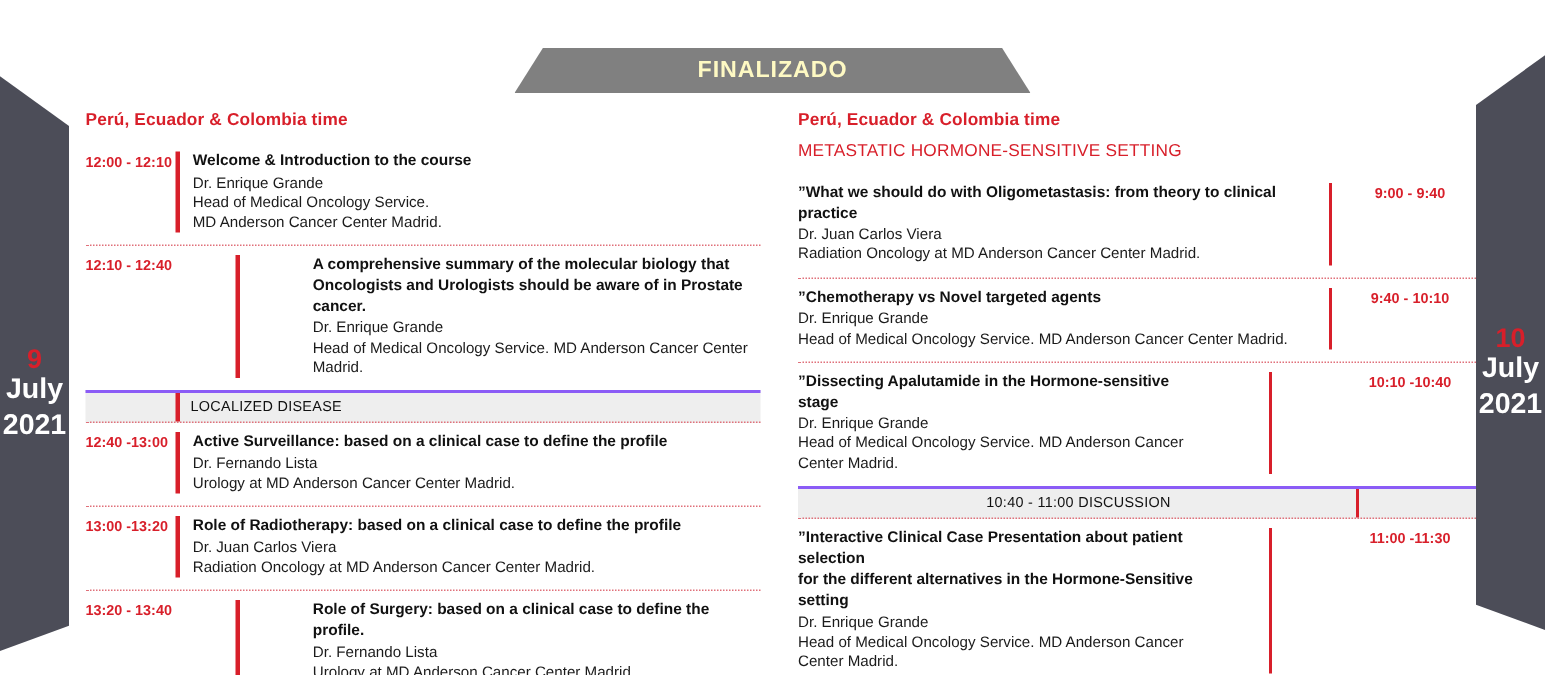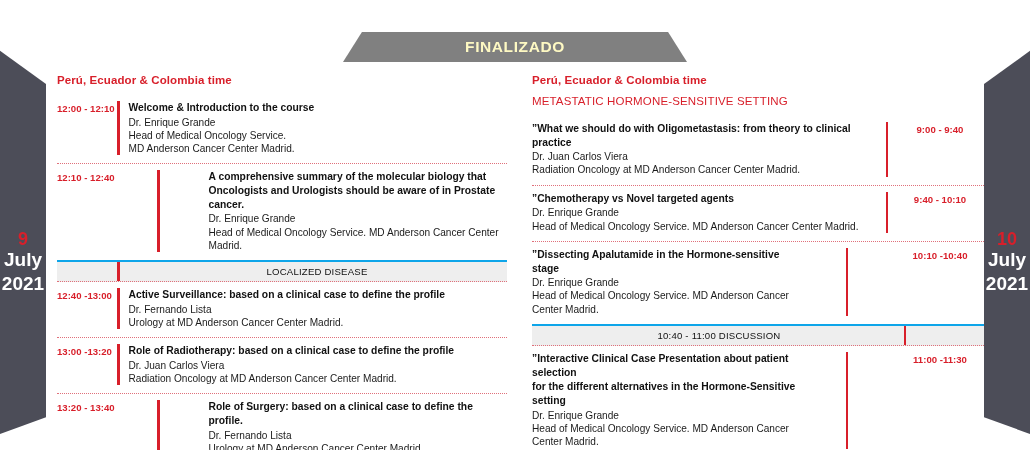--- a/index.html
+++ b/index.html
@@ -34,21 +34,21 @@
   .date-inner {
     position: absolute;
     left: 0; right: 0;
     top: 196px;
   }
   #banner-left {
     left: 0px; top: 34px; height: 400px;
     clip-path: polygon(0% 4.2%, 100% 12.5%, 100% 95.8%, 0% 100%);
   }
   #banner-right {
-    left: 984px; top: 34px; height: 400px;
+    left: 984px; top: 20px; height: 400px;
     clip-path: polygon(0% 12.5%, 100% 4.2%, 100% 100%, 0% 95.8%);
   }
 
   
   #finalizado {
     position: absolute;
     left: 343px; top: 32px;
     width: 344px; height: 30px;
     background: #808080;
     clip-path: polygon(5.5% 0%, 94.5% 0%, 100% 100%, 0% 100%);
@@ -121,25 +121,24 @@
     font-size: 10.1px;
     color: #1b1b1b;
     line-height: 1.32;
   }
 
   
   .band {
     position: relative;
     height: 22px;
     background: #eeeeee;
-    border-top: 2px solid #0ea5e9;
+    border-top: 2px solid #8b5cf6;
     border-bottom: 1px dotted #e0707a;
     display: flex;
     align-items: center;
-    justify-content: center;
   }
   .band .band-label {
     font-size: 9.6px;
     color: #111111;
     letter-spacing: .2px;
   }
   #col-left .band { margin: 0 0 0 0; }
   #col-left .band .band-label { padding-left: 70px; }
   #col-right .band .band-label {
     width: 100%;

